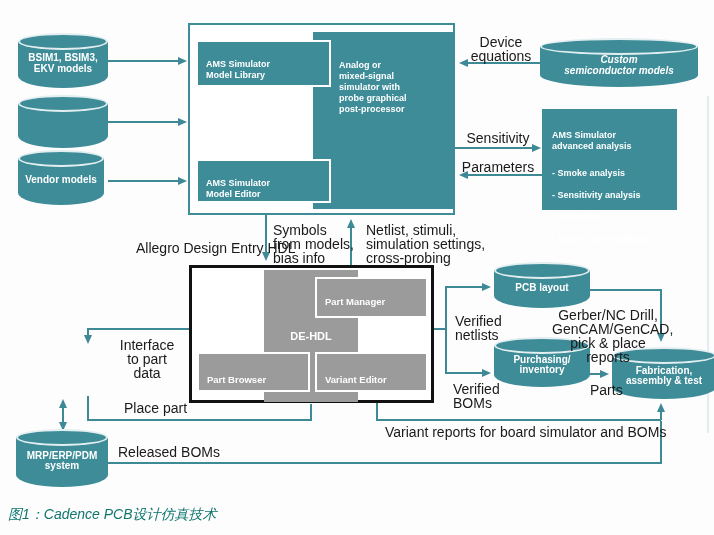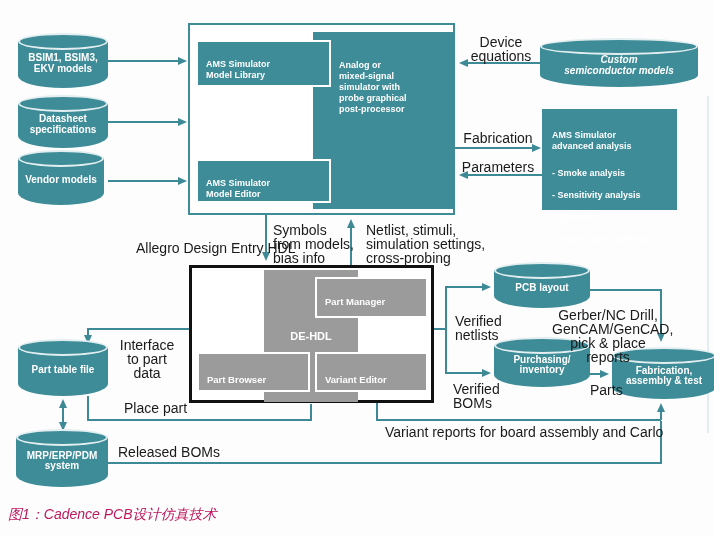--- a/index.html
+++ b/index.html
@@ -23,21 +23,21 @@
   .whiteborder{border:2px solid #ffffff;}
   .graybox{position:absolute;background:var(--gray);color:#fff;font-weight:bold;font-size:9.5px;
            line-height:11px;white-space:pre-line;box-sizing:border-box;}
   .simframe{position:absolute;background:#ffffff;border:2px solid var(--teal);box-sizing:border-box;}
   .blackframe{position:absolute;background:#ffffff;border:3px solid #111111;box-sizing:border-box;}
 
   
   .lbl{position:absolute;color:#1a1a1a;font-weight:normal;font-size:14px;line-height:14px;
        white-space:pre-line;}
   .center{text-align:center;}
-  .caption{position:absolute;color:#be185d;font-style:italic;font-size:14px;}
+  .caption{position:absolute;color:#0f766e;font-style:italic;font-size:14px;}
 </style>
 </head>
 <body>
 
 <div class="stage" style="--teal:#3D8C98;--gray:#9B9B9B;">
 
   <svg class="wires" viewBox="0 0 714 535">
     <defs>
       <marker id="ah" markerUnits="userSpaceOnUse" markerWidth="10" markerHeight="9" refX="7" refY="4" orient="auto">
         <path d="M0,0 L9,4 L0,8 Z" fill="#3D8995"></path>
@@ -110,22 +110,20 @@
 
   <div class="cyl" style="left:18px;top:33px;width:90px;height:55px;">
     <div class="cyl-body"></div>
       <div class="cyl-top"></div>
     <div class="cyl-label">BSIM1, BSIM3,
 EKV models</div>
   </div>
   <div class="cyl" style="left:18px;top:95px;width:90px;height:53px;">
     <div class="cyl-body"></div>
       <div class="cyl-top"></div>
-    <div class="cyl-label">Datasheet
-specifications</div>
   </div>
   <div class="cyl" style="left:18px;top:150px;width:86px;height:55px;">
     <div class="cyl-body"></div>
       <div class="cyl-top"></div>
     <div class="cyl-label">Vendor models</div>
   </div>
   <div class="cyl" style="left:540px;top:38px;width:158px;height:49px;font-style:italic;">
     <div class="cyl-body"></div>
       <div class="cyl-top"></div>
     <div class="cyl-label">Custom
@@ -141,51 +139,46 @@
       <div class="cyl-top"></div>
     <div class="cyl-label">Purchasing/
 inventory</div>
   </div>
   <div class="cyl" style="left:612px;top:347px;width:96px;height:52px;padding-left:8px;">
     <div class="cyl-body"></div>
       <div class="cyl-top"></div>
     <div class="cyl-label">Fabrication,
 assembly &amp; test</div>
   </div>
-  <div class="cyl" style="left:18px;top:339px;width:90px;height:57px;">
-    <div class="cyl-body"></div>
-      <div class="cyl-top"></div>
-    <div class="cyl-label">Part table file</div>
-  </div>
   <div class="cyl" style="left:16px;top:429px;width:92px;height:58px;">
     <div class="cyl-body"></div>
       <div class="cyl-top"></div>
     <div class="cyl-label">MRP/ERP/PDM
 system</div>
   </div>
 
   <div class="lbl center" style="left:468px;top:35px;width:66px;">Device
 equations</div>
-  <div class="lbl center" style="left:459px;top:131px;width:78px;">Fabrication</div>
+  <div class="lbl center" style="left:459px;top:131px;width:78px;">Sensitivity</div>
   <div class="lbl center" style="left:459px;top:160px;width:78px;">Parameters</div>
   <div class="lbl" style="left:273px;top:223px;">Symbols
 from models,
 bias info</div>
   <div class="lbl" style="left:366px;top:223px;">Netlist, stimuli,
 simulation settings,
 cross-probing</div>
   <div class="lbl" style="left:136px;top:241px;">Allegro Design Entry HDL</div>
   <div class="lbl center" style="left:112px;top:338px;width:70px;">Interface
 to part data</div>
   <div class="lbl" style="left:124px;top:401px;">Place part</div>
   <div class="lbl" style="left:455px;top:314px;">Verified
 netlists</div>
   <div class="lbl" style="left:453px;top:382px;">Verified
 BOMs</div>
   <div class="lbl center" style="left:552px;top:308px;width:112px;">Gerber/NC Drill,
 GenCAM/GenCAD,
 pick &amp; place reports</div>
   <div class="lbl" style="left:590px;top:383px;">Parts</div>
-  <div class="lbl" style="left:385px;top:425px;">Variant reports for board assembly and Carlo</div>
+  <div class="lbl" style="left:385px;top:425px;">Variant reports for board simulator and BOMs</div>
   <div class="lbl" style="left:118px;top:445px;">Released BOMs</div>
 
   <div class="caption" style="left:8px;top:506px;">图1：Cadence PCB设计仿真技术</div>
 </div>
 
 </body></html>

